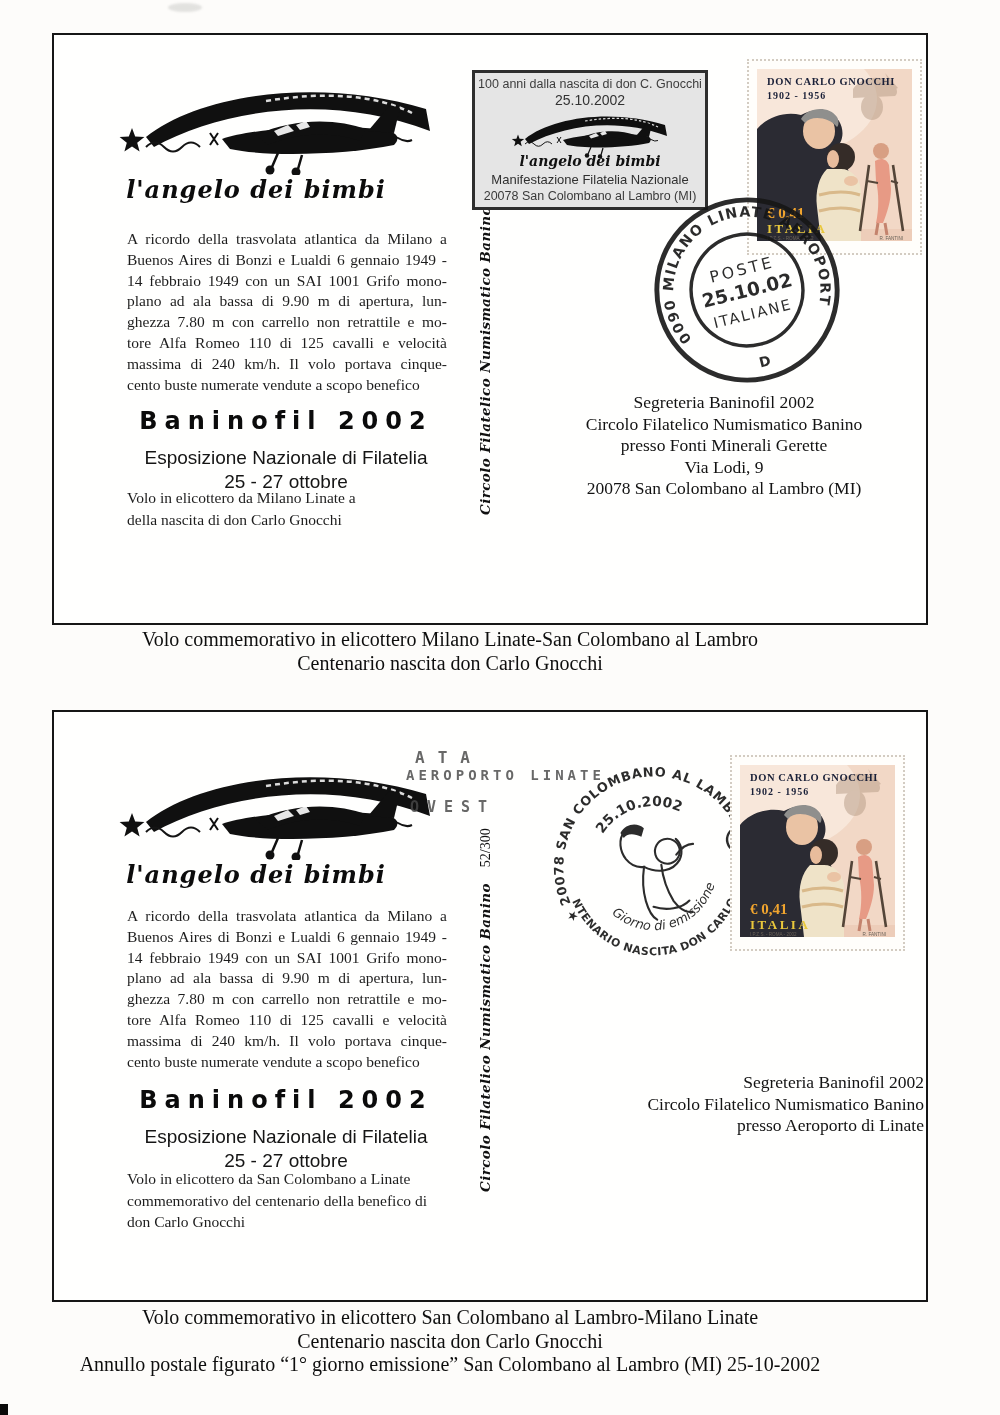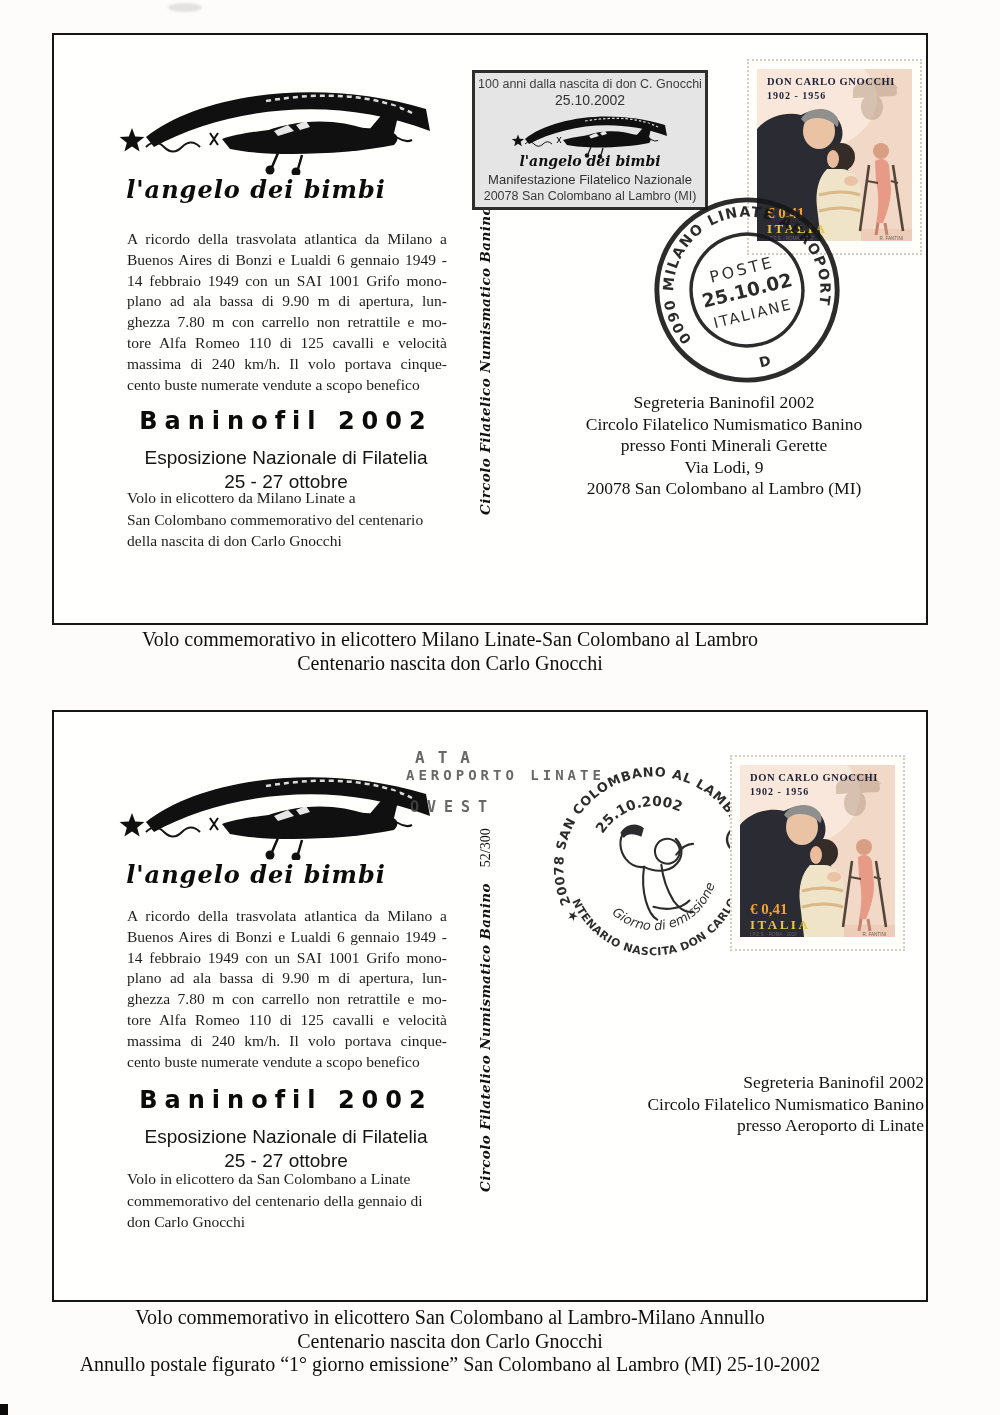--- a/index.html
+++ b/index.html
@@ -147,36 +147,35 @@
     </div>
 
     <div class="event abs" style="left:60px;top:372px">
       <div class="event-title">Baninofil 2002</div>
       <div class="event-sub">Esposizione Nazionale di Filatelia</div>
       <div class="event-dates">25 - 27 ottobre</div>
     </div>
 
     <div class="flight abs" style="left:73px;top:452px">
       <div>Volo in elicottero da Milano Linate a</div>
-      <div>San Colombano commemorativo del centenario</div>
       <div>della nascita di don Carlo Gnocchi</div>
     </div>
 
     <div class="vert abs" style="left:422px;top:480px">
       <span class="script">Circolo Filatelico Numismatico Banino</span><span class="serial">52/300</span>
     </div>
 
     <div class="cachet abs" style="left:418px;top:35px">
       <div class="cachet-line1">100 anni dalla nascita di don C. Gnocchi</div>
       <div class="cachet-date">25.10.2002</div>
       <svg width="170" height="50" viewBox="0 0 340 100">
           <use href="#logo-art"></use>
         </svg>
       <div class="cachet-script">l'angelo dei bimbi</div>
-      <div class="cachet-line3">Manifestazione Filatelico Nazionale</div>
+      <div class="cachet-line3">Manifestazione Filatelia Nazionale</div>
       <div class="cachet-line4">20078 San Colombano al Lambro  (MI)</div>
     </div>
 
     <div class="stamp abs" style="left:693px;top:24px">
       <svg width="155" height="172">
           <use href="#stamp-art"></use>
         </svg>
     </div>
 
     <svg class="postmark abs" style="left:595px;top:157px" width="196" height="196" viewBox="0 0 200 200">
@@ -281,31 +280,31 @@
     </div>
 
     <div class="event abs" style="left:60px;top:374px">
       <div class="event-title">Baninofil 2002</div>
       <div class="event-sub">Esposizione Nazionale di Filatelia</div>
       <div class="event-dates">25 - 27 ottobre</div>
     </div>
 
     <div class="flight abs" style="left:73px;top:456px">
       <div>Volo in elicottero da San Colombano a Linate</div>
-      <div>commemorativo del centenario della gennaio di</div>
+      <div>commemorativo del centenario della benefico di</div>
       <div>don Carlo Gnocchi</div>
     </div>
 
     <div class="address addr-right abs" style="left:510px;top:360px;width:360px">
       <div>Segreteria Baninofil 2002</div>
       <div>Circolo Filatelico Numismatico Banino</div>
       <div>presso Aeroporto di Linate</div>
     </div>
   </section>
 
   <div class="caption abs" style="top:1306px">
-    <div>Volo commemorativo in elicottero San Colombano al Lambro-Milano Annullo</div>
+    <div>Volo commemorativo in elicottero San Colombano al Lambro-Milano Linate</div>
     <div>Centenario nascita don Carlo Gnocchi</div>
     <div>Annullo postale figurato “1° giorno emissione” San Colombano al Lambro (MI) 25-10-2002</div>
   </div>
 
   <div class="corner-mark abs" style="left:0;top:1404px"></div>
 </div>
 
 </body></html>

